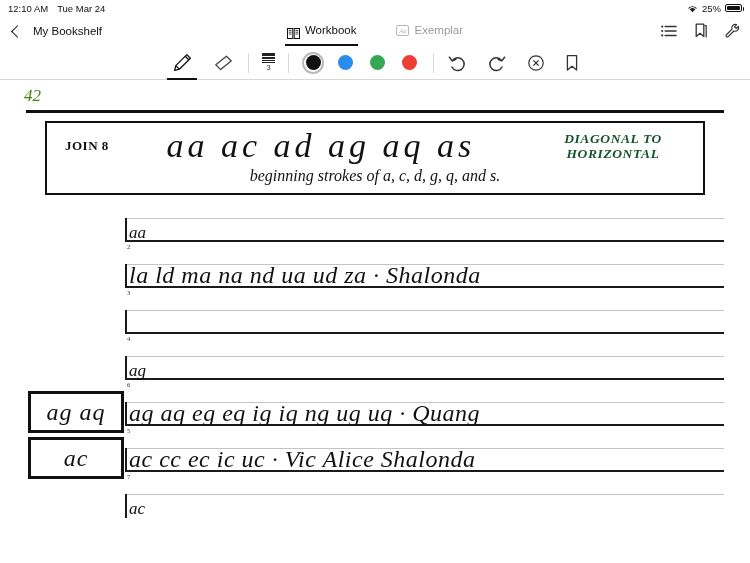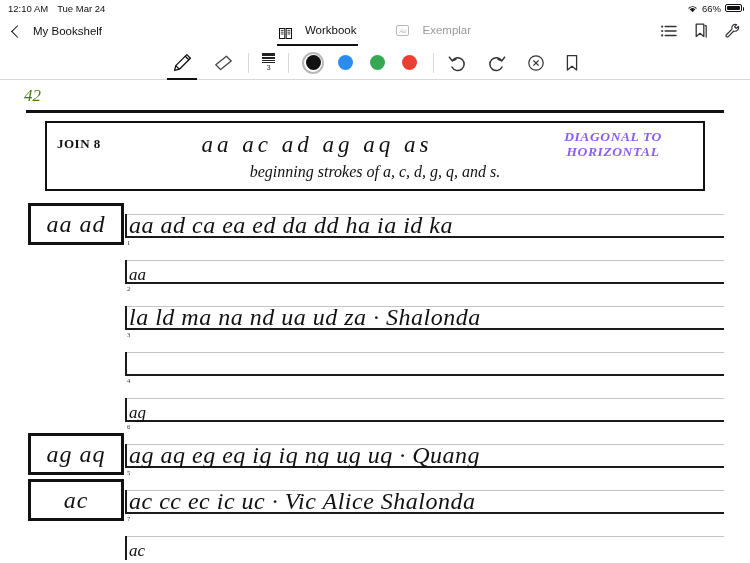--- a/index.html
+++ b/index.html
@@ -38,21 +38,21 @@
     padding: 0 10px; background:#fff; position:relative;
   }
   .nav-back { display:flex; align-items:center; gap:11px; cursor:pointer; }
   .chev { width:9px; height:9px; border-left:1.8px solid #111; border-bottom:1.8px solid #111;
           transform: rotate(45deg); display:inline-block; margin-left:3px;}
   .nav-back-label { font-size:11.5px; color:#111; }
   .nav-tabs {
     position:absolute; left:0; right:0; display:flex; justify-content:center;
     gap:40px; pointer-events:none;
   }
-  .nav-tab { display:flex; align-items:center; gap:13px; pointer-events:auto; cursor:pointer;
+  .nav-tab { display:flex; align-items:center; gap:5px; pointer-events:auto; cursor:pointer;
              position:relative; padding-bottom:2px;}
   .nav-tab .tab-label { font-size:11.5px; color:#9a9a9e; }
   .nav-tab.active .tab-label { color:#111; }
   .nav-tab.active::after{
     content:""; position:absolute; left:-2px; right:-2px; bottom:-8px; height:2.5px; background:#111;
   }
   .ico-book { width:13px; height:11px; position:relative; }
   .ico-aa {
     width:13px; height:11px; border:1px solid #b8b8bc; border-radius:2px;
     font-size:6.5px; color:#b8b8bc; display:flex; align-items:center; justify-content:center;
@@ -93,31 +93,31 @@
   .head-rule { height:3px; background:#111; margin: 2px 4px 0 4px; }
 
   
   .instr-box {
     border:2.5px solid #111; margin: 8px 23px 0 23px; padding: 6px 10px 8px 10px;
     background:#fff;
   }
   .instr-top { display:flex; align-items:center; }
   .join-label {
     font-family:"Liberation Serif", serif; font-variant:small-caps; font-weight:bold;
-    font-size:13px; letter-spacing:0.5px; color:#111; white-space:nowrap;
+    font-size:13px; letter-spacing:0.5px; color:#111; white-space:nowrap;margin-left:8px;
   }
   .join-pairs {
     flex:1; text-align:center;
-    font-family:"Liberation Serif", serif; font-style:italic; font-size:23px;
+    font-family:"Liberation Serif", serif; font-style:italic; font-size:34px;
     letter-spacing:4px; color:#111; line-height:1;
   }
   .diag-label {
     font-family:"Liberation Serif", serif; font-style:italic; font-weight:bold;
     font-size:13.5px; line-height:15px; letter-spacing:0.6px; text-align:center;
-    color:#8b5cf6; white-space:pre-line; width:160px;
+    color:#14532d; white-space:pre-line; width:160px;
   }
   .instr-text {
     font-family:"Liberation Serif", serif; font-style:italic; font-size:16px;
     line-height:18px; color:#111; text-align:center; margin-top:4px; padding: 0 26px;
   }
   .instr-text .l2 { display:block; }
 
   
   .rows { margin-top: 10px; position:relative; }
   .prow { position:relative; height:46px; }
@@ -160,21 +160,21 @@
       <span class="sb-date">Tue Mar 24</span>
     </div>
     <div class="sb-right">
       <span class="wifi-ico">
         <svg width="11" height="9" viewBox="0 0 11 9">
           <path d="M5.5 8.2 L3.6 5.9 a3 3 0 0 1 3.8 0 Z" fill="#111"></path>
           <path d="M1.9 4.1 a5.4 5.4 0 0 1 7.2 0" stroke="#111" stroke-width="1.1" fill="none" stroke-linecap="round"></path>
           <path d="M3.3 5.6 a3.4 3.4 0 0 1 4.4 0" stroke="#111" stroke-width="1.1" fill="none" stroke-linecap="round"></path>
         </svg>
       </span>
-      <span class="sb-pct">66%</span>
+      <span class="sb-pct">25%</span>
       <span class="batt">
           <i class="batt-fill"></i>
         </span>
     </div>
   </div>
 
   <div class="navbar">
     <div class="nav-back">
       <span class="chev"></span>
       <span class="nav-back-label">My Bookshelf</span>
@@ -319,30 +319,20 @@
         <span class="diag-label">DIAGONAL TO
 HORIZONTAL</span>
       </div>
       <div class="instr-text">
         <span class="l2">beginning strokes of  a, c, d, g, q, and s.</span>
       </div>
     </div>
 
     <div class="rows">
 
-      <div class="prow">
-        <div class="key-box">aa ad</div>
-        <div class="writing-line">
-          <div class="guide-x"></div>
-          <div class="tick"></div>
-          <div class="baseline"></div>
-          <div class="line-num">1</div>
-          <div class="hand printed">aa ad  ca  ea ed  da dd  ha  ia id  ka</div>
-        </div>
-      </div>
 
       <div class="prow">
         <div class="writing-line">
           <div class="guide-x"></div>
           <div class="tick"></div>
           <div class="baseline"></div>
           <div class="line-num">2</div>
           <div class="hand user">aa</div>
         </div>
       </div>

